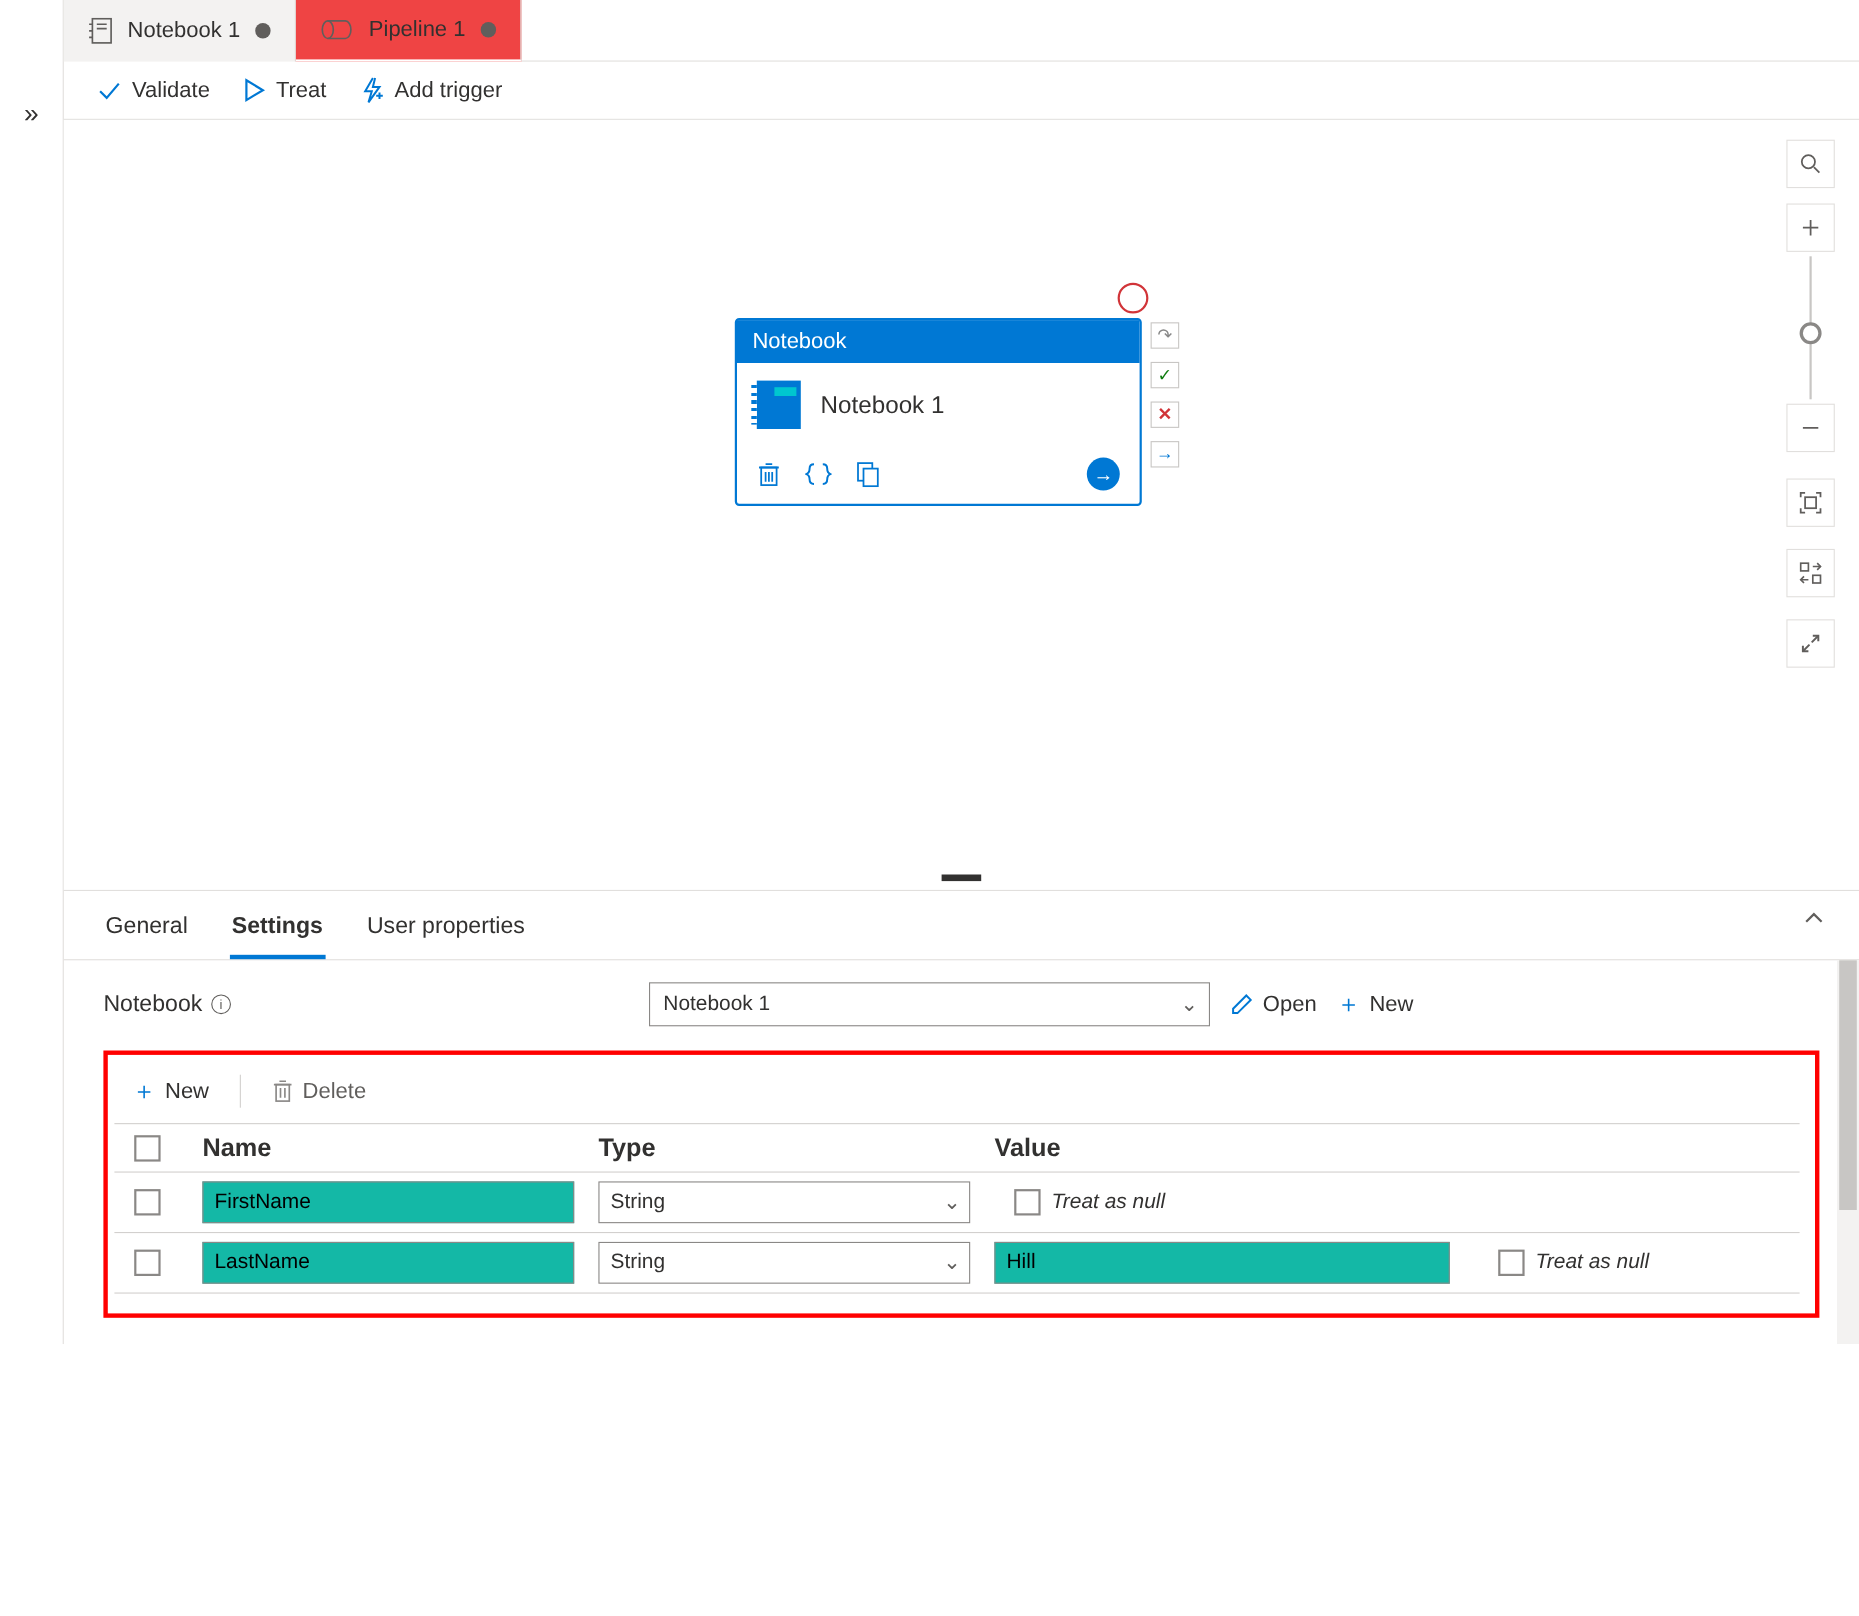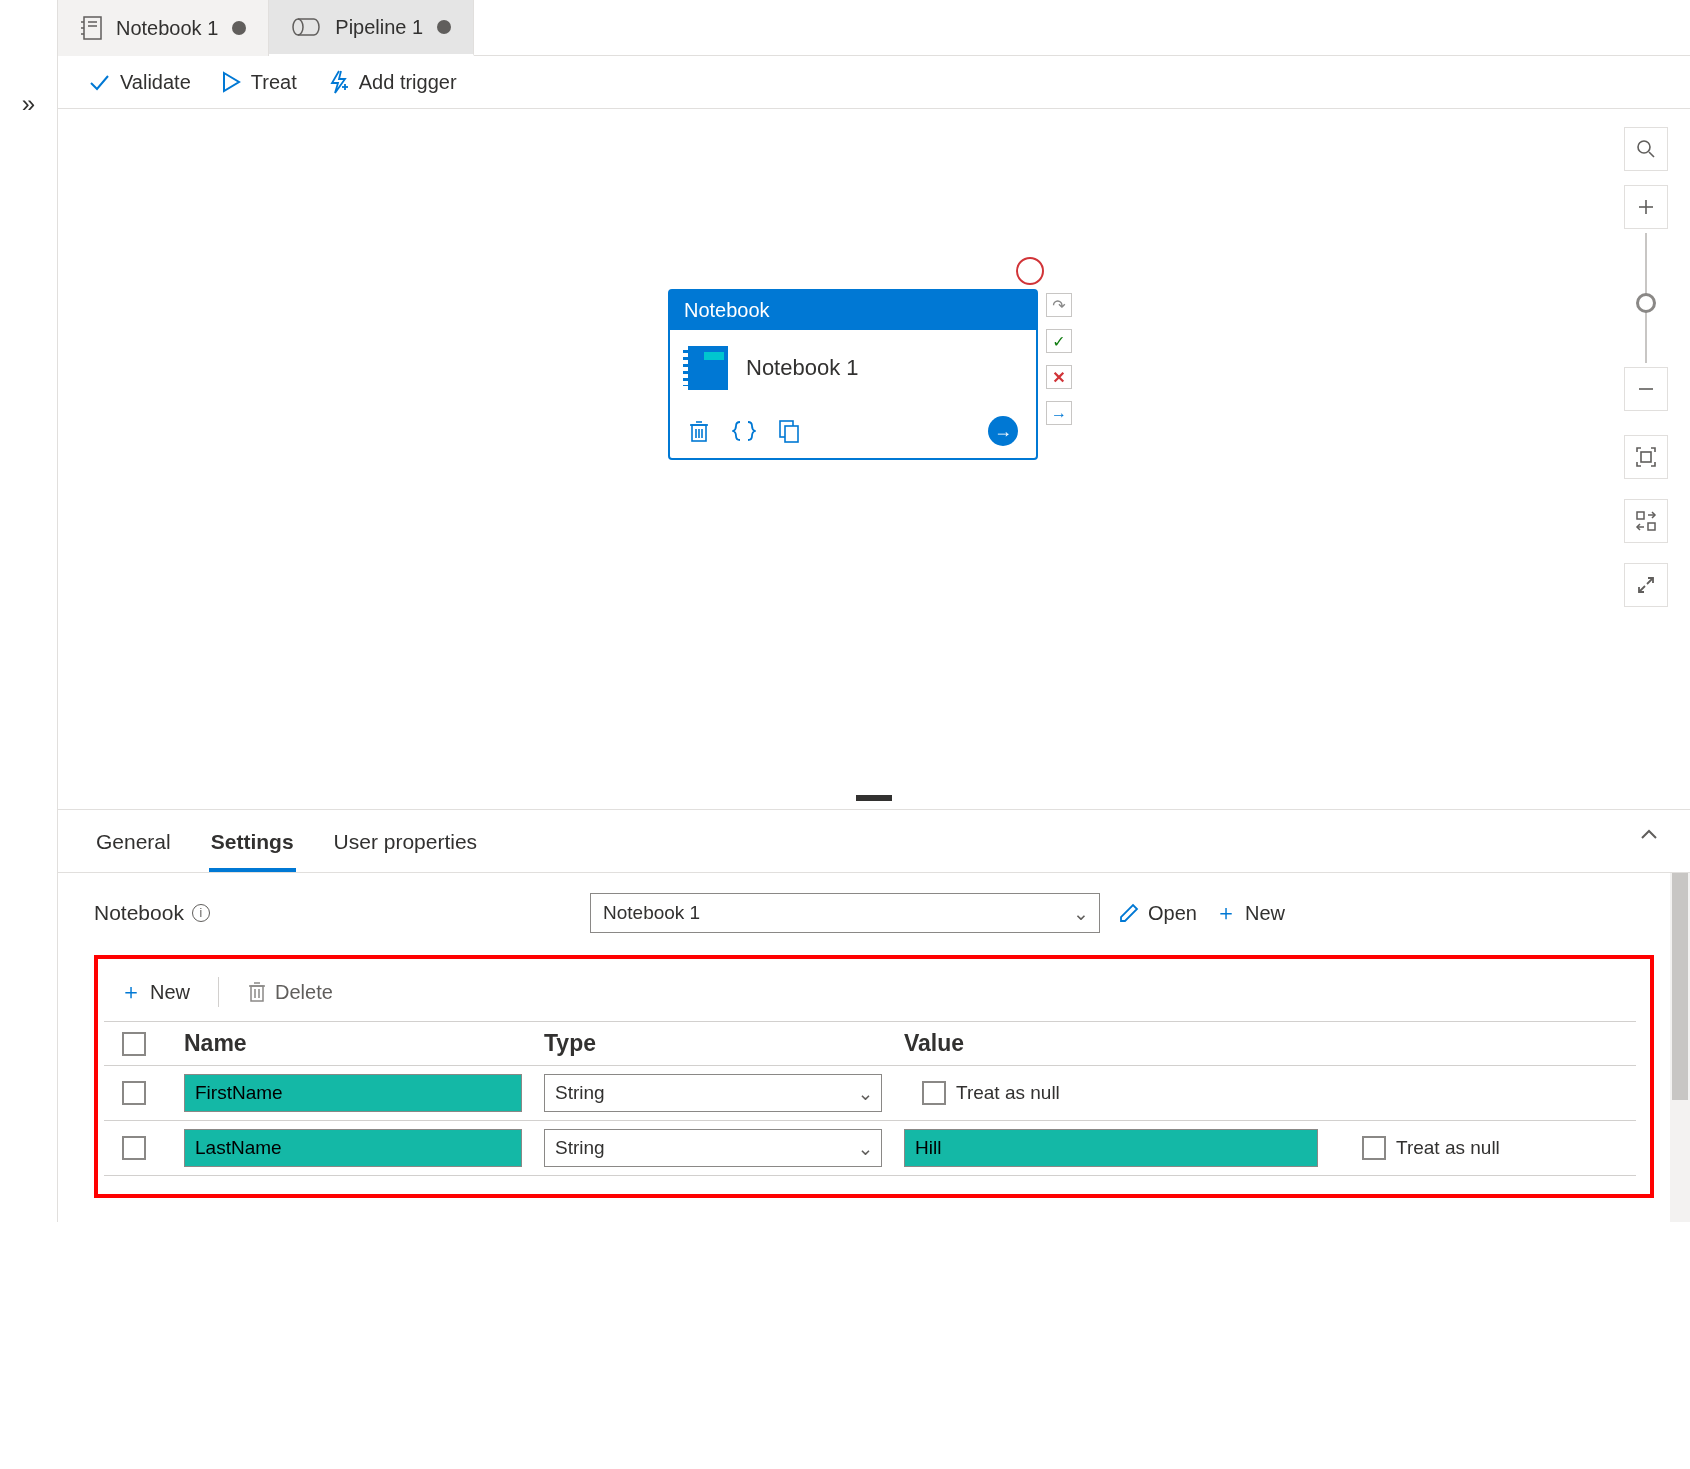--- a/index.html
+++ b/index.html
@@ -23,21 +23,21 @@
   .main { flex: 1; display: flex; flex-direction: column; }
   
   .tab-row { display: flex; height: 56px; }
   .tab {
     display: flex; align-items: center; gap: 14px;
     padding: 0 22px; position: relative;
     border-right: 1px solid #e1dfdd;
     cursor: pointer;
   }
   .tab.inactive { background: #f3f2f1; }
-  .tab.active { background: #e5e5e5; border-bottom: 2px solid #fff; }
+  .tab.active { background: #ef4444; border-bottom: 2px solid #fff; }
   .tab-dot { width: 14px; height: 14px; border-radius: 50%; background: #605e5c; margin-left: auto; }
   .tab-rest { flex: 1; border-bottom: 1px solid #e1dfdd; }
   .tab-icon-notebook, .tab-icon-pipeline { display:inline-flex; }
   .tab-title { font-size: 20px; }
   
   .toolbar {
     display: flex; align-items: center; gap: 30px;
     padding: 14px 30px; border-bottom: 1px solid #e1dfdd;
   }
   .tb-item { display: flex; align-items: center; gap: 10px; cursor: pointer; font-size: 20px; }
@@ -94,21 +94,21 @@
   .param-toolbar { display:flex; align-items:center; gap:28px; padding-left: 16px; margin-bottom: 14px; }
   .param-toolbar .divider { width:1px; height:30px; background:#d2d0ce; }
   .plus-icon { font-size:22px; color:#0078d4; }
   .grid { border-top:1px solid #d2d0ce; }
   .grow { display:grid; grid-template-columns: 80px 360px 360px 440px 220px; align-items:center; border-bottom:1px solid #d2d0ce; padding: 8px 0; }
   .grow.header { font-weight:600; font-size:23px; }
   .cbox { width:24px; height:24px; border:2px solid #8a8886; margin-left:18px; cursor:pointer; }
   .cell-input { height:38px; border:1px solid #8a8886; padding:0 10px; font-size:19px; width: 94%; background:#14b8a6; }
   .cell-select { height:38px; border:1px solid #8a8886; padding:0 30px 0 10px; font-size:19px; width:94%; background:#fff; position:relative; display:flex; align-items:center; cursor:pointer; }
   .cell-select .chev { position:absolute; right:8px; color:#605e5c; }
-  .treat { display:flex; align-items:center; gap:10px; font-size:19px; }
+  .treat { display:flex; align-items:center; gap:10px; font-size:19px;font-style:italic; }
   .vscroll { position:absolute; right:0; top:0; bottom:0; width:20px; background:#f3f2f1; }
   .vscroll .thumb { position:absolute; left:2px; right:2px; top:0; height:65%; background:#c8c6c4; }
   svg { display:block; }
 </style>
 </head>
 <body>
 
 <div class="root">
   <div class="left-gutter">»</div>
   <div class="main">

